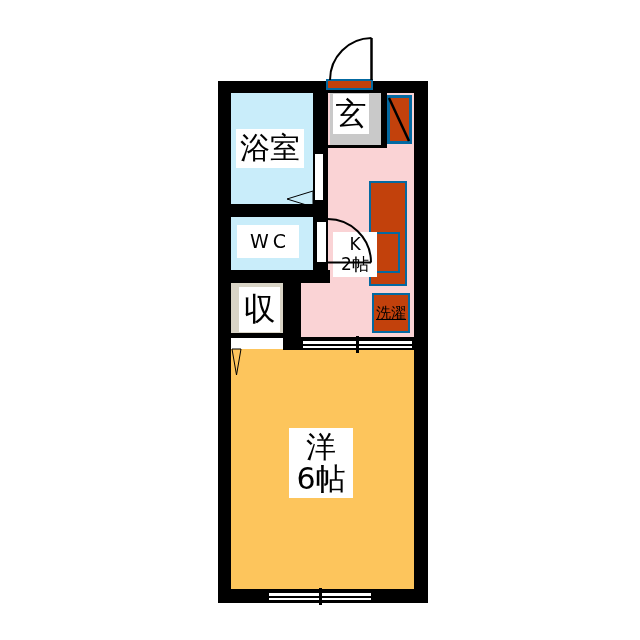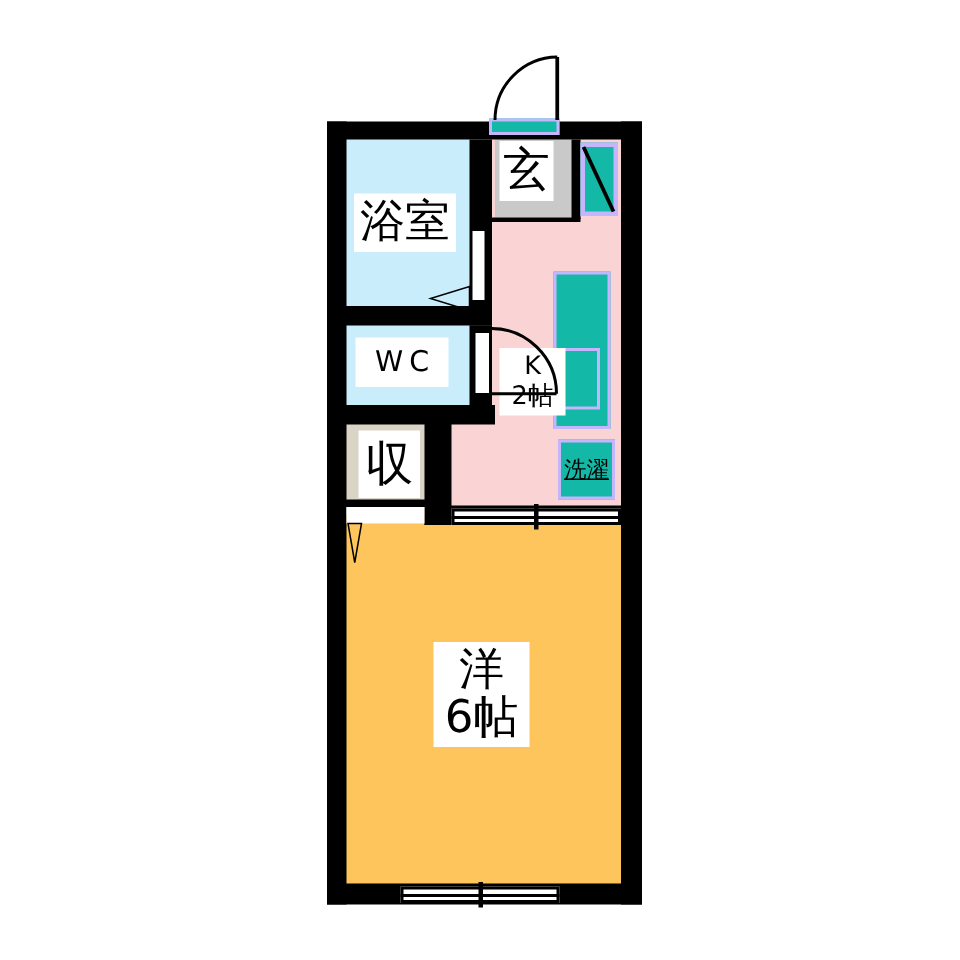--- a/index.html
+++ b/index.html
@@ -5,21 +5,21 @@
   html,body{margin:0;padding:0;background:#fff;}
   *{box-sizing:border-box;}
   #canvas{
     position:relative;width:640px;height:640px;background:#fff;overflow:hidden;
     font-family:"DejaVu Sans",sans-serif;
   }
   .room{position:absolute;z-index:1;}
   .overlay-fill{position:absolute;z-index:2;}
   .wall{position:absolute;background:#000;z-index:3;}
   .opening{position:absolute;background:#fff;z-index:4;}
-  .fixture{position:absolute;background:#14b8a6;border:2px solid #c4b5fd;z-index:4;text-decoration:underline;}
+  .fixture{position:absolute;background:#c2410c;border:2px solid #0369a1;z-index:4;text-decoration:underline;}
   .slide-symbol{position:absolute;background:#fff;border:2px solid #000;z-index:4;}
   .slide-symbol .midline{position:absolute;left:-2px;right:-2px;top:50%;height:2px;margin-top:-1px;background:#000;}
   .tick{position:absolute;background:#000;z-index:5;}
   .label{
     position:absolute;background:#fff;color:#000;z-index:6;
     display:flex;flex-direction:column;align-items:center;justify-content:center;
     text-align:center;line-height:1.08;
   }
   .lbl-lg{font-size:30px;}
   .lbl-md{font-size:17px;}

